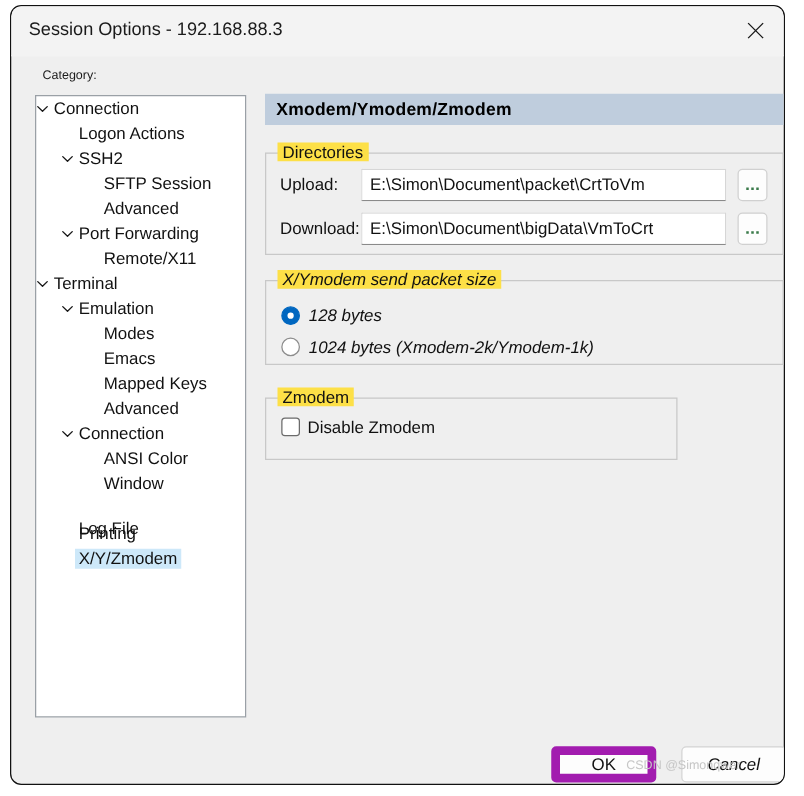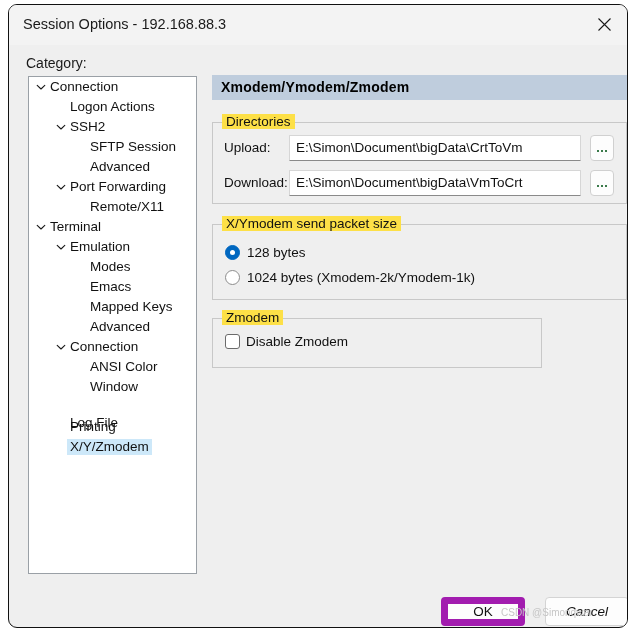--- a/index.html
+++ b/index.html
@@ -52,38 +52,37 @@
     display: flex;
     align-items: center;
     justify-content: center;
     cursor: default;
   }
   #close-btn svg { display:block; }
 
   
   #category-label {
     position: absolute;
-    left: 17px;
+    left: 25px;
     top: 50px;
-    font-size: 14px;
+    font-size: 10px;
     color: #1a1a1a;
   }
 
   
   #tree-panel {
     position: absolute;
     left: 19px;
     top: 71px;
     width: 169px;
     height: 498px;
     background: #ffffff;
     border: 1px solid #9aa0a6;
     box-sizing: border-box;
     overflow: hidden;
-    padding-left: 7px;
   }
   .tree-row {
     position: relative;
     height: 20px;
     display: flex;
     align-items: center;
     font-size: 13.5px;
     color: #111111;
     white-space: nowrap;
     cursor: default;
@@ -134,21 +133,21 @@
     top: -9px;
     left: 9px;
     background: #fde047;
     padding: 0 4px;
     font-size: 13.5px;
     color: #111111;
     white-space: nowrap;
   }
 
   #gb-directories { left: 203px; top: 117px; width: 415px; height: 82px; }
-  #gb-packet      { left: 203px; top: 219px; width: 415px; height: 76px; }
+  #gb-packet      { left: 203px; top: 219px; width: 415px; height: 68px; font-style: italic; }
   #gb-zmodem      { left: 203px; top: 313px; width: 330px; height: 50px; }
 
   .field-label {
     position: absolute;
     font-size: 13.5px;
     color: #111111;
     white-space: nowrap;
   }
   .text-input {
     position: absolute;
@@ -392,21 +391,21 @@
     </div>
 
   <div id="content-header">
     <span>Xmodem/Ymodem/Zmodem</span>
   </div>
 
   <div class="groupbox" id="gb-directories">
     <div class="legend">Directories</div>
 
     <div class="field-label" style="left:11px; top:17px;">Upload:</div>
-    <div class="text-input" style="left:76px; top:12px; width:292px;">E:\Simon\Document\bigData\CrtToVm</div>
+    <div class="text-input" style="left:76px; top:12px; width:292px;">E:\Simon\Document\packet\CrtToVm</div>
     <div class="browse-btn" style="left:377px; top:12px;">
       <span class="dots">
           <i></i>
           <i></i>
           <i></i>
         </span>
     </div>
 
     <div class="field-label" style="left:11px; top:52px;">Download:</div>
     <div class="text-input" style="left:76px; top:47px; width:292px;">E:\Simon\Document\bigData\VmToCrt</div>

